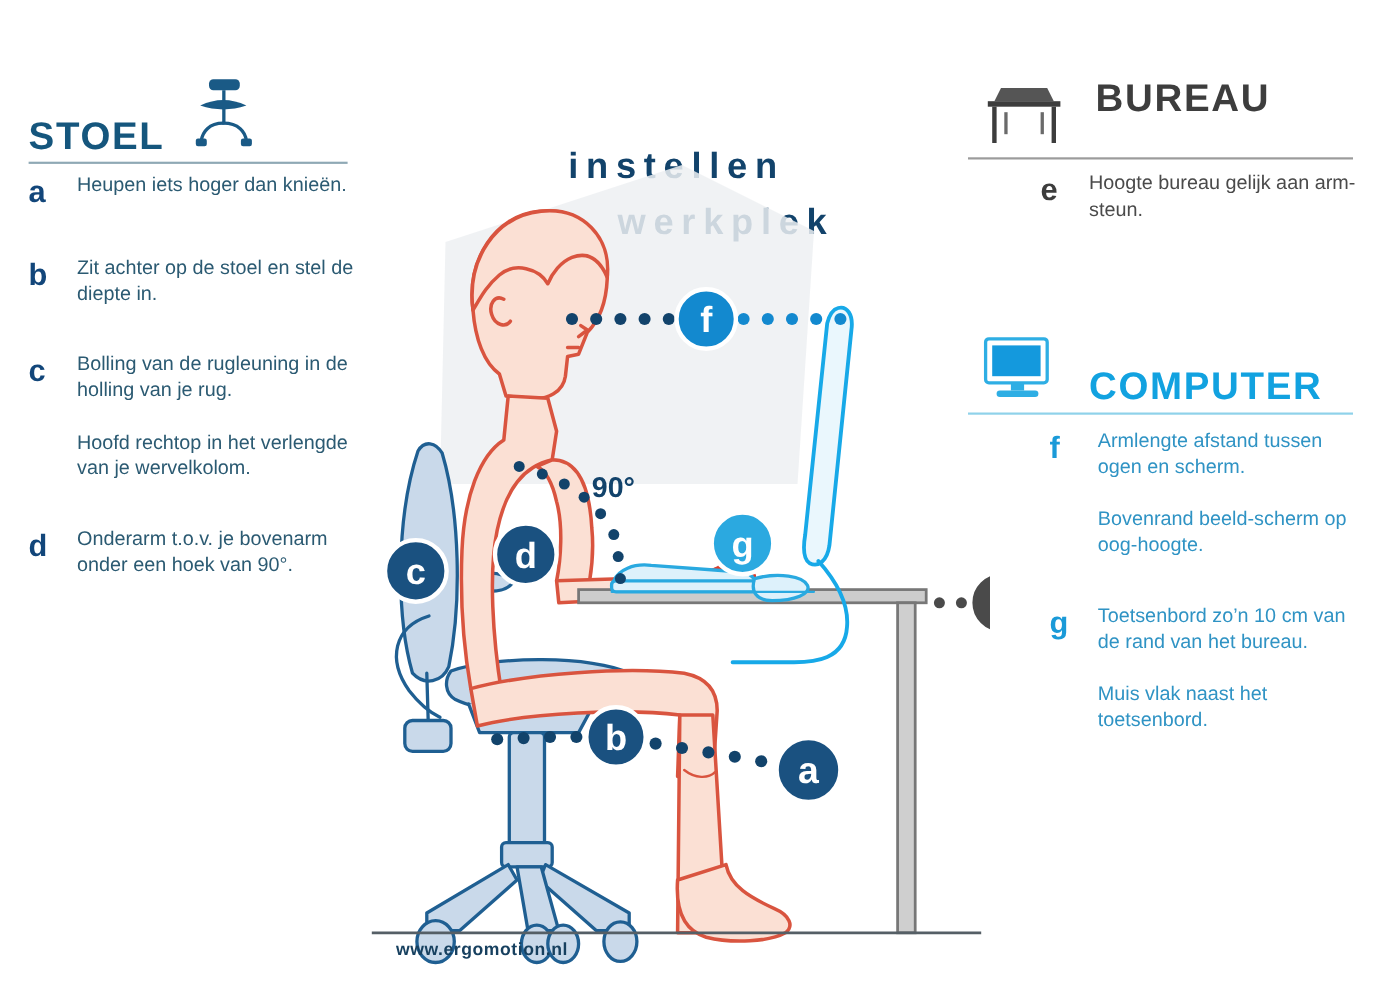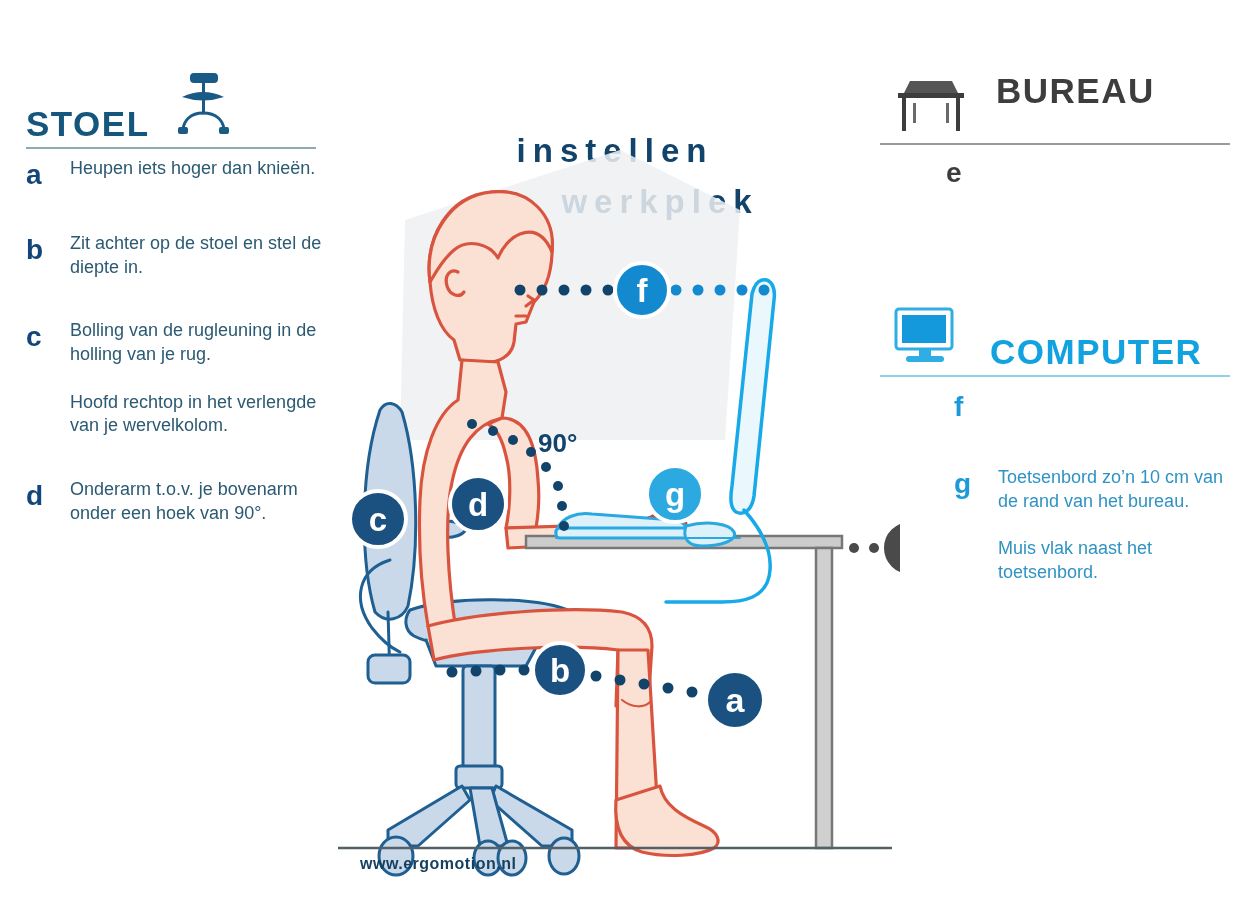--- a/index.html
+++ b/index.html
@@ -185,20 +185,23 @@
         </svg>
       </span>
       <div class="title">BUREAU</div>
     </div>
   </div>
   <div class="sec-rule" style="position:absolute;left:-10px;top:108px;width:350px;background:#9b9b9b;"></div>
 
   <div class="bureau-list" style="position:absolute;left:56px;top:126px;width:290px;">
     <div class="entry">
       <div class="key">e</div>
+      <div class="body">
+        <p>Hoogte bureau gelijk aan arm-steun.</p>
+      </div>
     </div>
   </div>
 
   <div class="sec-head computer" style="position:absolute;left:0;top:278px;width:340px;height:62px;">
     <div style="display:flex;align-items:flex-end;width:100%;">
       <span class="head-icon" style="margin-right:24px;margin-bottom:-2px;">
         <svg width="76" height="62" viewBox="0 0 76 62">
           <rect x="6" y="4" width="56" height="40" rx="3" fill="none" stroke="#2eaee4" stroke-width="3"></rect>
           <rect x="12" y="10" width="44" height="28" fill="#1499dd"></rect>
           <rect x="29" y="44" width="12" height="7" fill="#2eaee4"></rect>
@@ -206,20 +209,24 @@
         </svg>
       </span>
       <div class="title">COMPUTER</div>
     </div>
   </div>
   <div class="sec-rule" style="position:absolute;left:-10px;top:340px;width:350px;background:#8fd2ea;"></div>
 
   <div class="computer-list" style="position:absolute;left:64px;top:360px;width:290px;">
     <div class="entry" style="margin-bottom:40px;">
       <div class="key">f</div>
+      <div class="body">
+        <p>Armlengte afstand tussen ogen en scherm.</p>
+        <p>Bovenrand beeld-scherm op oog-hoogte.</p>
+      </div>
     </div>
 
     <div class="entry">
       <div class="key">g</div>
       <div class="body">
         <p>Toetsenbord zo’n 10 cm van de rand van het bureau.</p>
         <p>Muis vlak naast het toetsenbord.</p>
       </div>
     </div>
   </div>

